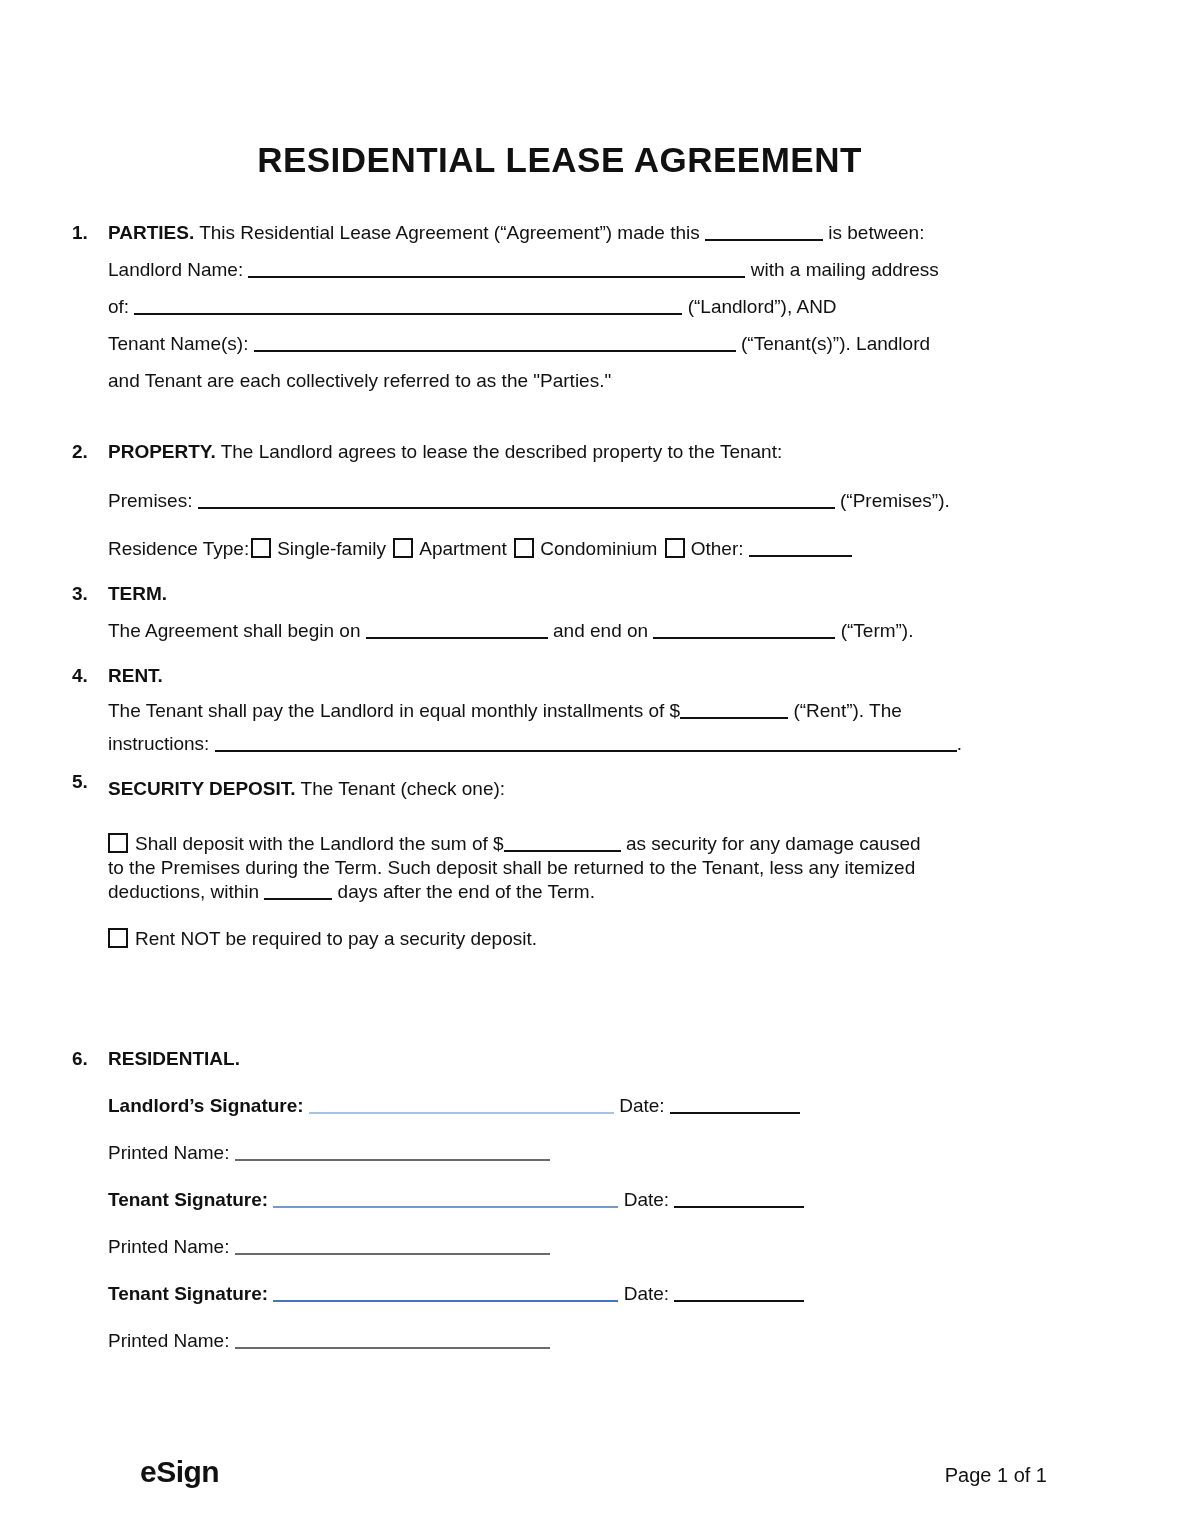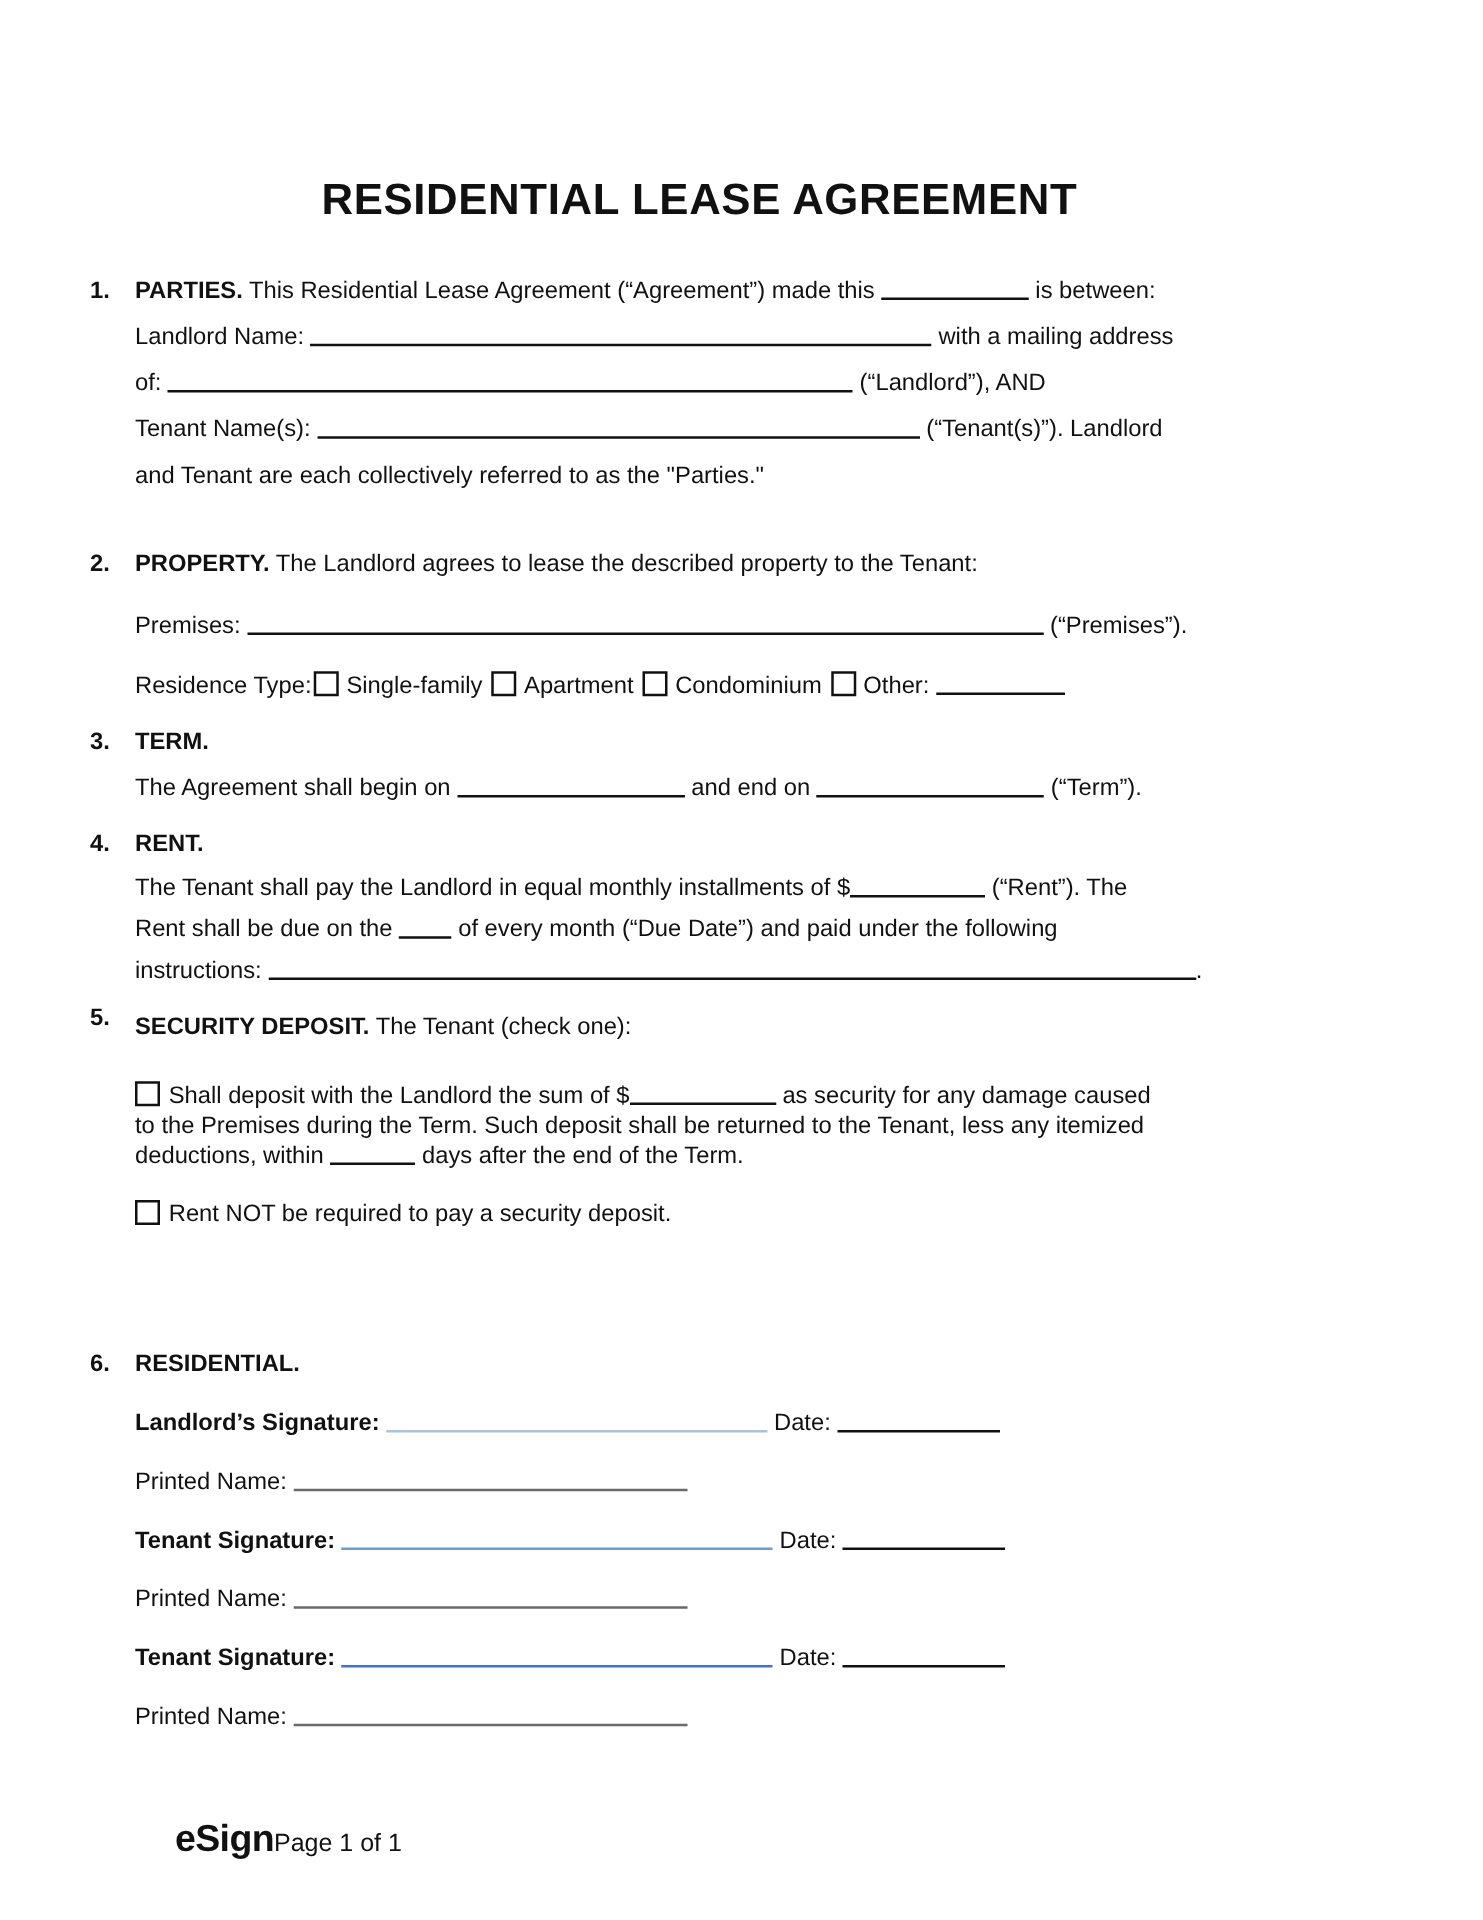--- a/index.html
+++ b/index.html
@@ -37,21 +37,21 @@
     display:inline-block;height:14px;vertical-align:-2px;
   }
   .sig0{border-bottom:2px solid #a9c2de;width:305px;}
   .sig1{border-bottom:2px solid #6f9bd1;width:345px;}
   .sig2{border-bottom:2.5px solid #4472c4;width:345px;}
   .dateline{width:130px;}
   .printedline{width:315px;border-bottom-color:#6a6a6a;}
   .sigrow{line-height:25px;margin-top:22px;}
   .footer{
     position:absolute;left:140px;right:139px;top:1440px;
-    display:flex;justify-content:flex-start;align-items:baseline;
+    display:flex;justify-content:space-between;align-items:baseline;
   }
   .brand{font-weight:bold;font-size:30px;letter-spacing:-.5px;}
   .pagenum{font-size:20px;margin-top:24px;}
 </style>
 </head>
 <body>
 
 <div class="page">
 
   <h1 class="title">RESIDENTIAL LEASE AGREEMENT</h1>
@@ -131,25 +131,20 @@
         <p class="line">4.</p>
       </div>
     <div class="content">
       <p class="line" style="line-height:37px"><span class="b">RENT.</span></p>
       <div class="rentbody">
         <p class="line">
           <span>The Tenant shall pay the Landlord in equal monthly installments of $</span><span class="blank" style="width:108px"></span>
           <span>(“Rent”). The</span>
         </p>
         <p class="line">
-          <span>Rent shall be due on the</span>
-          <span class="blank" style="width:42px"></span>
-          <span>of every month (“Due Date”) and paid under the following</span>
-        </p>
-        <p class="line">
           <span>instructions:</span>
           <span class="blank" style="width:742px"></span><span>.</span>
         </p>
       </div>
     </div>
   </div>
 
   <div class="sec secdep" style="margin-top:10px">
     <div class="num" style="line-height:37px">
         <p class="line">5.</p>

